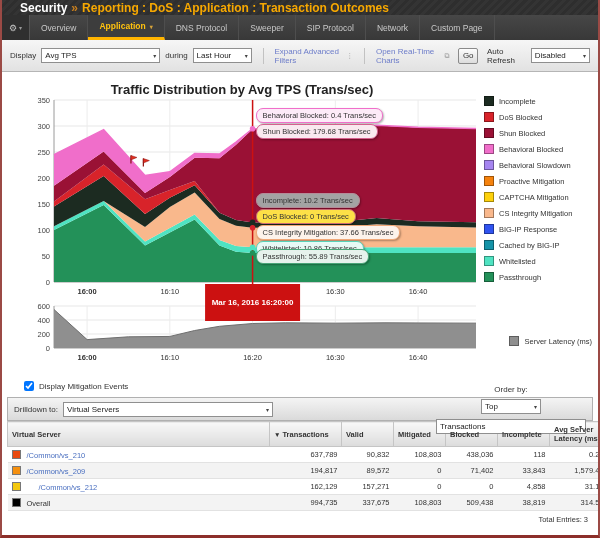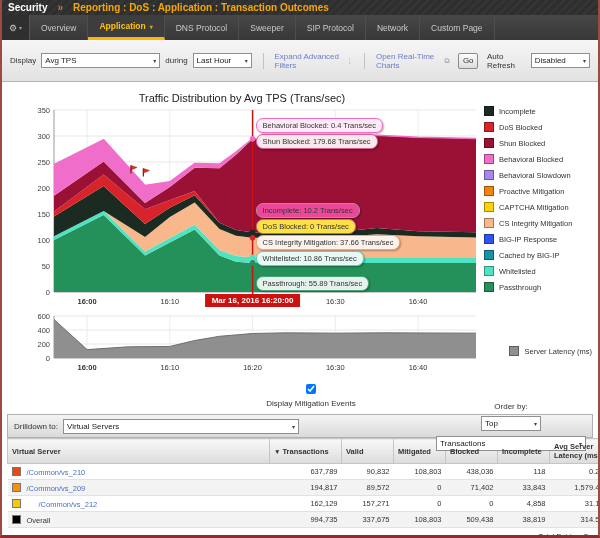--- a/index.html
+++ b/index.html
@@ -2,67 +2,67 @@
 <html><head>
 <meta charset="utf-8">
 <style>
   * { margin:0; padding:0; box-sizing:border-box; }
   body { font-family:"Liberation Sans", sans-serif; background:#fff; }
   .page { position:relative; width:600px; height:538px; background:#fff; overflow:hidden;
           border-left:2px solid #9b4a45; border-right:2px solid #9b4a45; border-bottom:3px solid #8c2f2a; }
 
   
   .breadcrumb-bar { height:15px; background:repeating-linear-gradient(135deg,#343434 0 3px,#2e2e2e 3px 6px);
-    display:flex; align-items:center; padding:0 6px; font-size:10px; gap:10px; }
+    display:flex; align-items:center; padding:0 18px; font-size:12px; gap:4px; }
   .bc-app { color:#fff; font-weight:bold; }
   .bc-sep { color:#c87f1e; font-weight:bold; }
   .bc-path { color:#f7a800; font-weight:bold; }
 
   
   .tab-bar { height:25px; background:linear-gradient(#474747,#383838); display:flex; align-items:stretch; }
   .gear-btn { width:28px; display:flex; align-items:center; justify-content:center; gap:2px;
     background:#2f2f2f; border-right:1px solid #555; color:#c5c5c5; font-size:9px; cursor:pointer; }
   .gear-btn .caret { font-size:6px; color:#999; }
   .tab { display:flex; align-items:center; gap:4px; padding:0 11px; font-size:8.5px; color:#c9c9c9;
     border-right:1px solid #4e4e4e; cursor:pointer; position:relative; }
   .tab.active { color:#ffc20e; font-weight:bold; border-bottom:3px solid #ffb400; background:#3d3d3d; }
   .tab .tab-caret { font-size:6px; color:#d8a43a; }
 
   
-  .toolbar { height:42px; background:linear-gradient(#f6f6f6,#e2e2e2); border-bottom:1px solid #b5b5b5;
+  .toolbar { height:32px; background:linear-gradient(#f6f6f6,#e2e2e2); border-bottom:1px solid #b5b5b5;
     display:flex; align-items:center; padding:0 8px; font-size:8px; color:#333; gap:5px; }
   .sel { height:15px; background:#fff; border:1px solid #8f8f8f; display:flex; align-items:center;
     justify-content:space-between; padding:0 3px; font-size:8px; color:#222; cursor:pointer; }
   .sel .caret { font-size:6px; color:#444; margin-left:4px; }
-  .sel.w160{width:160px}.sel.w80{width:78px}.sel.w70{width:70px}.sel.w210{width:236px}.sel.w52{width:60px}.sel.w150{width:150px}
+  .sel.w160{width:160px}.sel.w80{width:78px}.sel.w70{width:70px}.sel.w210{width:210px}.sel.w52{width:60px}.sel.w150{width:150px}
   .tb-div { width:1px; height:16px; background:#c2c2c2; margin:0 6px; }
   .tb-link { color:#6c7cc9; cursor:pointer; }
   .tb-ico { color:#999; font-size:7px; margin-left:2px; }
   .go-btn { width:26px; height:16px; border:1px solid #8a8a8a; border-radius:2px;
     background:linear-gradient(#fdfdfd,#dcdcdc); font-size:8px; text-align:center; line-height:14px; cursor:pointer; margin:0 4px; }
   .auto-wrap { margin-left:auto; display:flex; align-items:center; gap:5px; }
 
   
   .content { background:#fff; }
-  .chart-title { text-align:center; width:480px; padding-top:10px; font-size:11px; font-weight:normal; color:#222; height:22px; }
+  .chart-title { text-align:center; width:480px; padding-top:10px; font-size:13px; font-weight:bold; color:#222; height:22px; }
   .chart-region { position:relative; height:208px; }
   .chart-region svg, .latency-region svg { position:absolute; left:12px; top:0; }
   .legend { position:absolute; right:6px; top:2px; width:108px; display:flex; flex-direction:column; gap:6px; }
   .legend-item { display:flex; align-items:center; gap:5px; height:10px; }
   .legend-swatch { width:10px; height:10px; border:1px solid rgba(0,0,0,.35); flex:none; }
   .legend-label { font-size:7.5px; color:#333; white-space:nowrap; }
   .latency-region { position:relative; height:66px; }
   .latency-legend { position:absolute; right:6px; top:34px; display:flex; align-items:center; gap:5px; }
 
   .tooltip { position:absolute; font-size:7.5px; color:#333; padding:2px 6px; border-radius:7px;
     white-space:nowrap; box-shadow:1px 1px 2px rgba(0,0,0,.3); z-index:5; }
   .marker-label { position:absolute; transform:translateX(-50%); background:#cc1111; color:#fff;
-    font-size:8px; font-weight:bold; padding:2px 7px; white-space:nowrap; z-index:6; }
-
-  .checkbox-row { display:flex; align-items:center; gap:5px; padding-left:22px; margin:6px 0 6px; font-size:8px; color:#333;flex-direction:column; }
+    font-size:8px; font-weight:bold; padding:14px 7px; white-space:nowrap; z-index:6; }
+
+  .checkbox-row { display:flex; align-items:center; gap:5px; padding-left:22px; margin:13px 0 6px; font-size:8px; color:#333; }
   .checkbox-row input { width:10px; height:10px; margin:0; }
 
   
   .drilldown-bar { margin:6px 5px 0; height:24px; border:1px solid #b0b0b0;
     background:linear-gradient(#f4f4f4,#dadada); display:flex; align-items:center; padding:0 6px; gap:5px; font-size:8px; color:#333; }
   .order-wrap { margin-left:auto; display:flex; align-items:center; gap:5px;flex-direction:column; }
 
   
   table { width:590px; margin:0 5px; border-collapse:collapse; font-size:7.5px; color:#333; table-layout:fixed; }
   th { background:linear-gradient(#f8f8f8,#dcdcdc); border:1px solid #c5c5c5; font-weight:bold;
@@ -242,25 +242,25 @@
           </div>
           <div class="legend-item">
             <span class="legend-swatch" style="background: rgb(35, 145, 89);"></span>
             <span class="legend-label">Passthrough</span>
           </div>
         </div>
       <div class="marker-label" id="marker-label" style="left: 250.588px; top: 190px;">Mar 16, 2016 16:20:00</div>
 
     <div class="tooltip" style="left: 253.588px; top: 14px; border: 1.5px solid rgb(240, 110, 202); background: rgb(253, 235, 248);">Behavioral Blocked: 0.4 Trans/sec</div>
         <div class="tooltip" style="left: 253.588px; top: 30px; border: 1.5px solid rgb(212, 96, 141); background: rgb(249, 233, 239);">Shun Blocked: 179.68 Trans/sec</div>
-        <div class="tooltip" style="left: 253.588px; top: 99px; border: 1.5px solid rgb(181, 139, 152); background: #ec4899;">Incomplete: 10.2 Trans/sec</div>
+        <div class="tooltip" style="left: 253.588px; top: 99px; border: 1.5px solid rgb(181, 139, 152); background: #a3a3a3;">Incomplete: 10.2 Trans/sec</div>
         <div class="tooltip" style="left: 253.588px; top: 115px; border: 1.5px solid rgb(201, 106, 116); background: #fde047;">DoS Blocked: 0 Trans/sec</div>
         <div class="tooltip" style="left: 253.588px; top: 131px; border: 1.5px solid rgb(240, 168, 120); background: rgb(253, 243, 236);">CS Integrity Mitigation: 37.66 Trans/sec</div>
         <div class="tooltip" style="left: 253.588px; top: 147px; border: 1.5px solid rgb(87, 210, 184); background: rgb(231, 249, 245);">Whitelisted: 10.86 Trans/sec</div>
-        <div class="tooltip" style="left: 253.588px; top: 172px; border: 1.5px solid rgb(74, 165, 120); background: rgb(230, 242, 236);">Passthrough: 55.89 Trans/sec</div>
+        <div class="tooltip" style="left: 253.588px; top: 155px; border: 1.5px solid rgb(74, 165, 120); background: rgb(230, 242, 236);">Passthrough: 55.89 Trans/sec</div>
       </div>
 
     <div class="latency-region">
       <svg id="latency-svg" width="472" height="64">
           <line x1="40" y1="46" x2="462" y2="46" stroke="#9a9a9a" stroke-width="1"></line>
           <text x="36" y="48.5" text-anchor="end" font-size="7.5" fill="#444">0</text>
           <line x1="40" y1="32" x2="462" y2="32" stroke="#e7e7e7" stroke-width="1"></line>
           <text x="36" y="34.5" text-anchor="end" font-size="7.5" fill="#444">200</text>
           <line x1="40" y1="18" x2="462" y2="18" stroke="#e7e7e7" stroke-width="1"></line>
           <text x="36" y="20.5" text-anchor="end" font-size="7.5" fill="#444">400</text>

